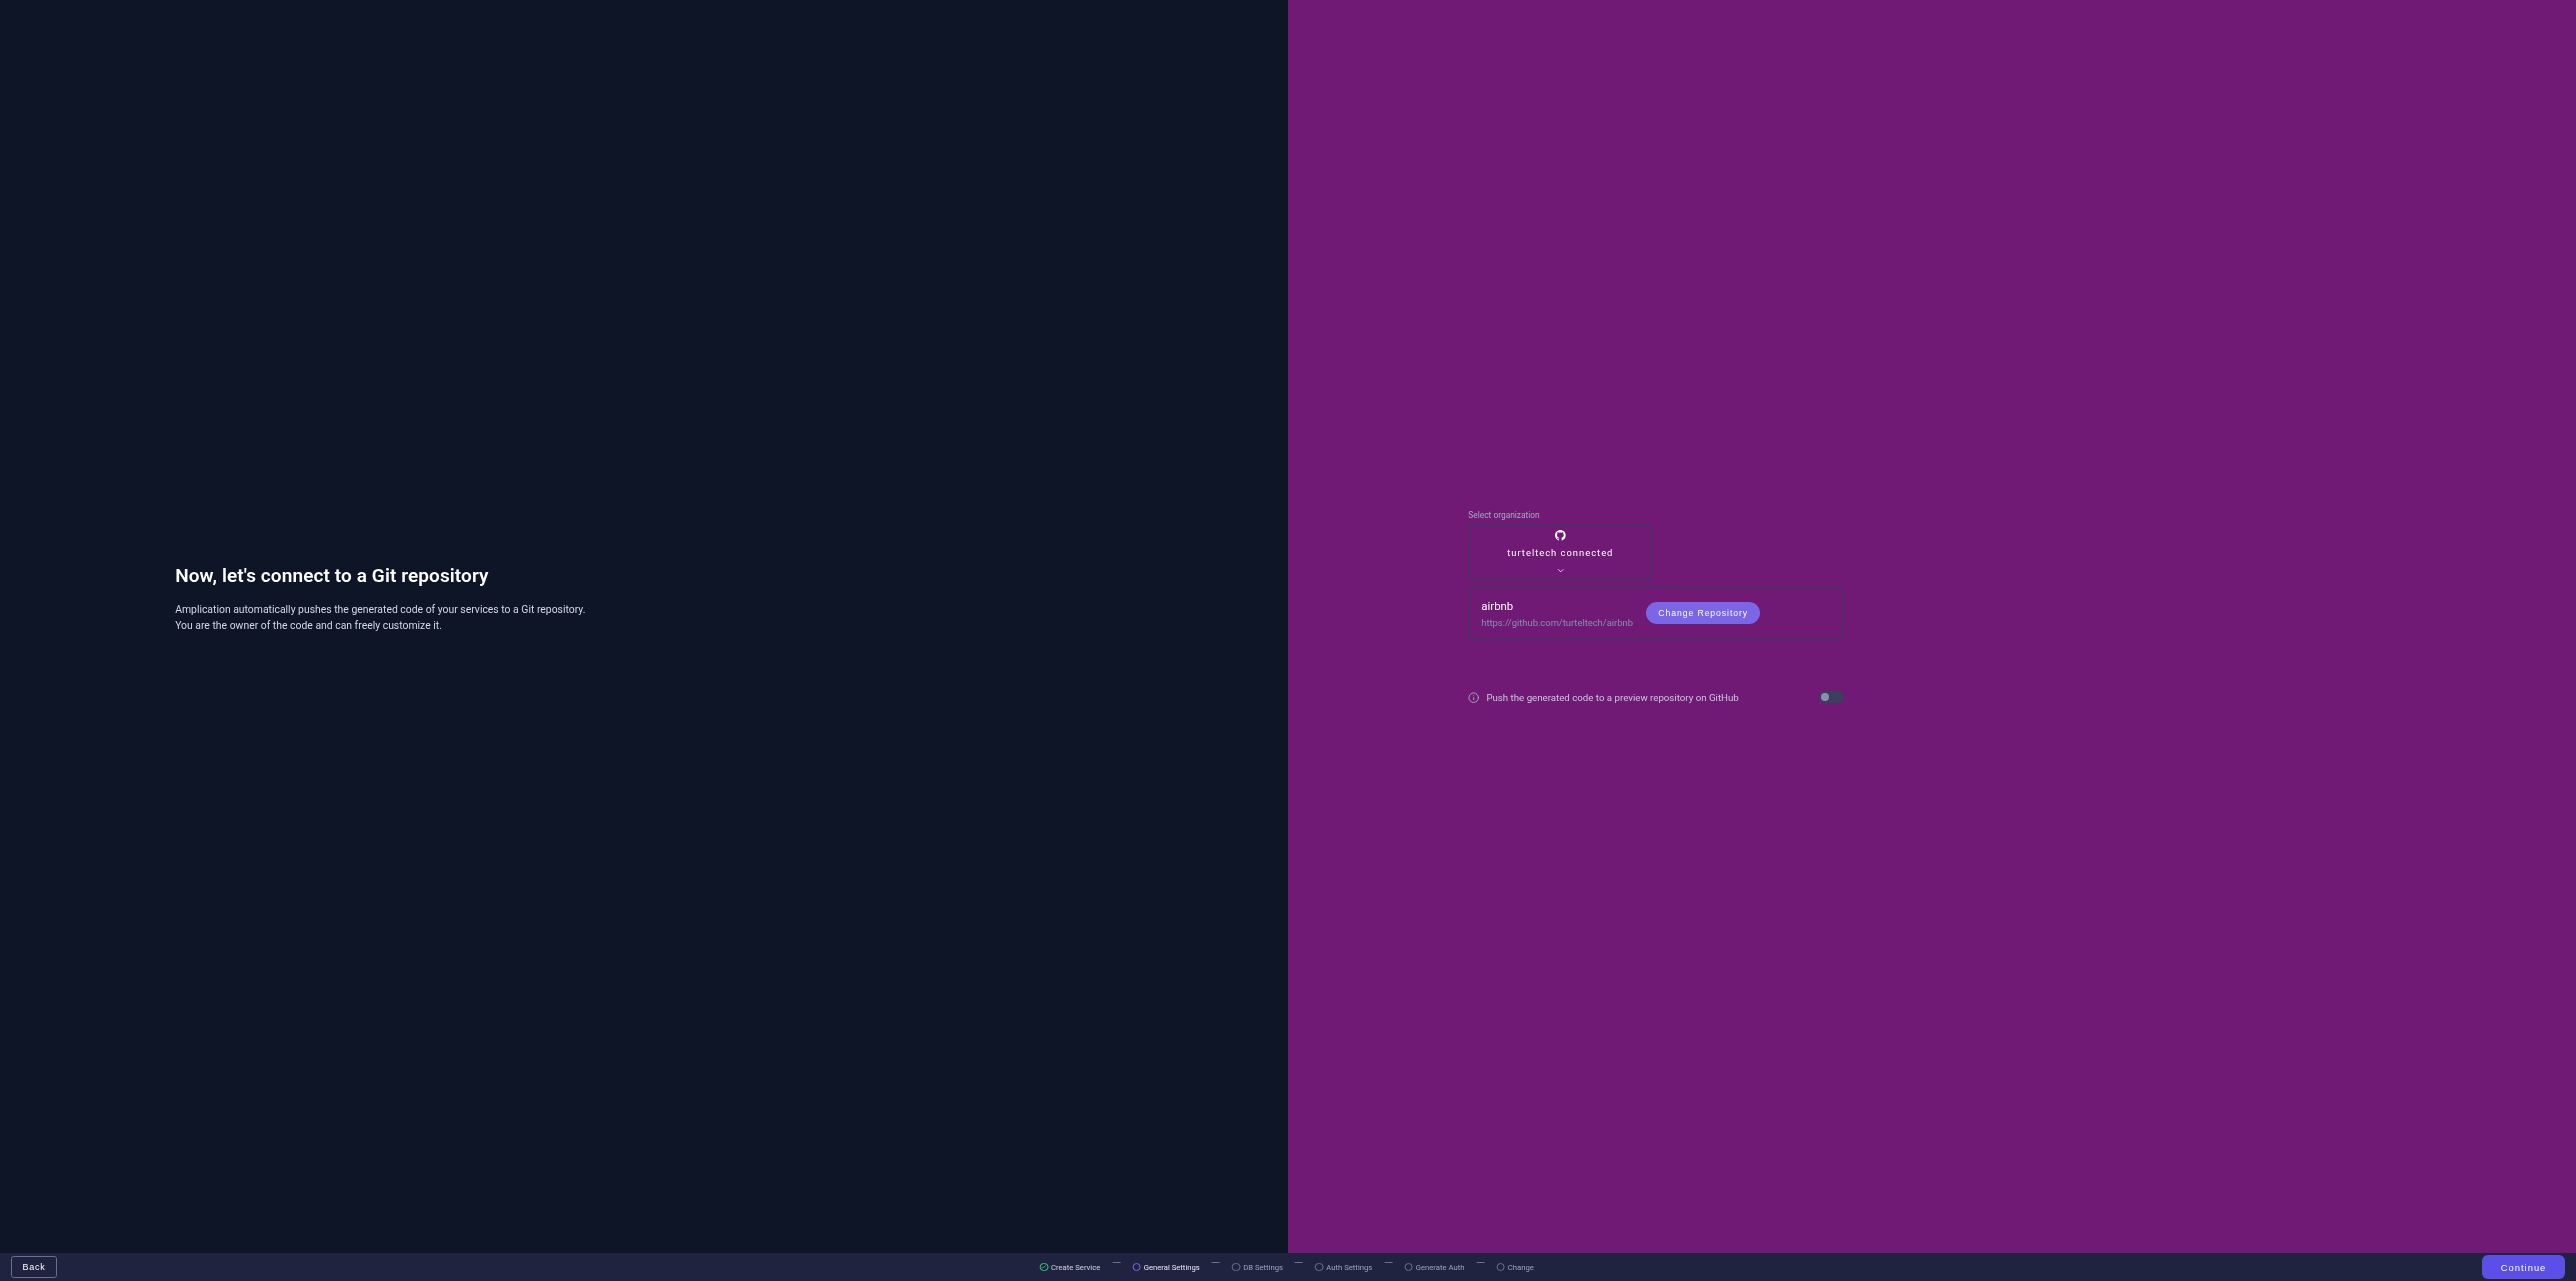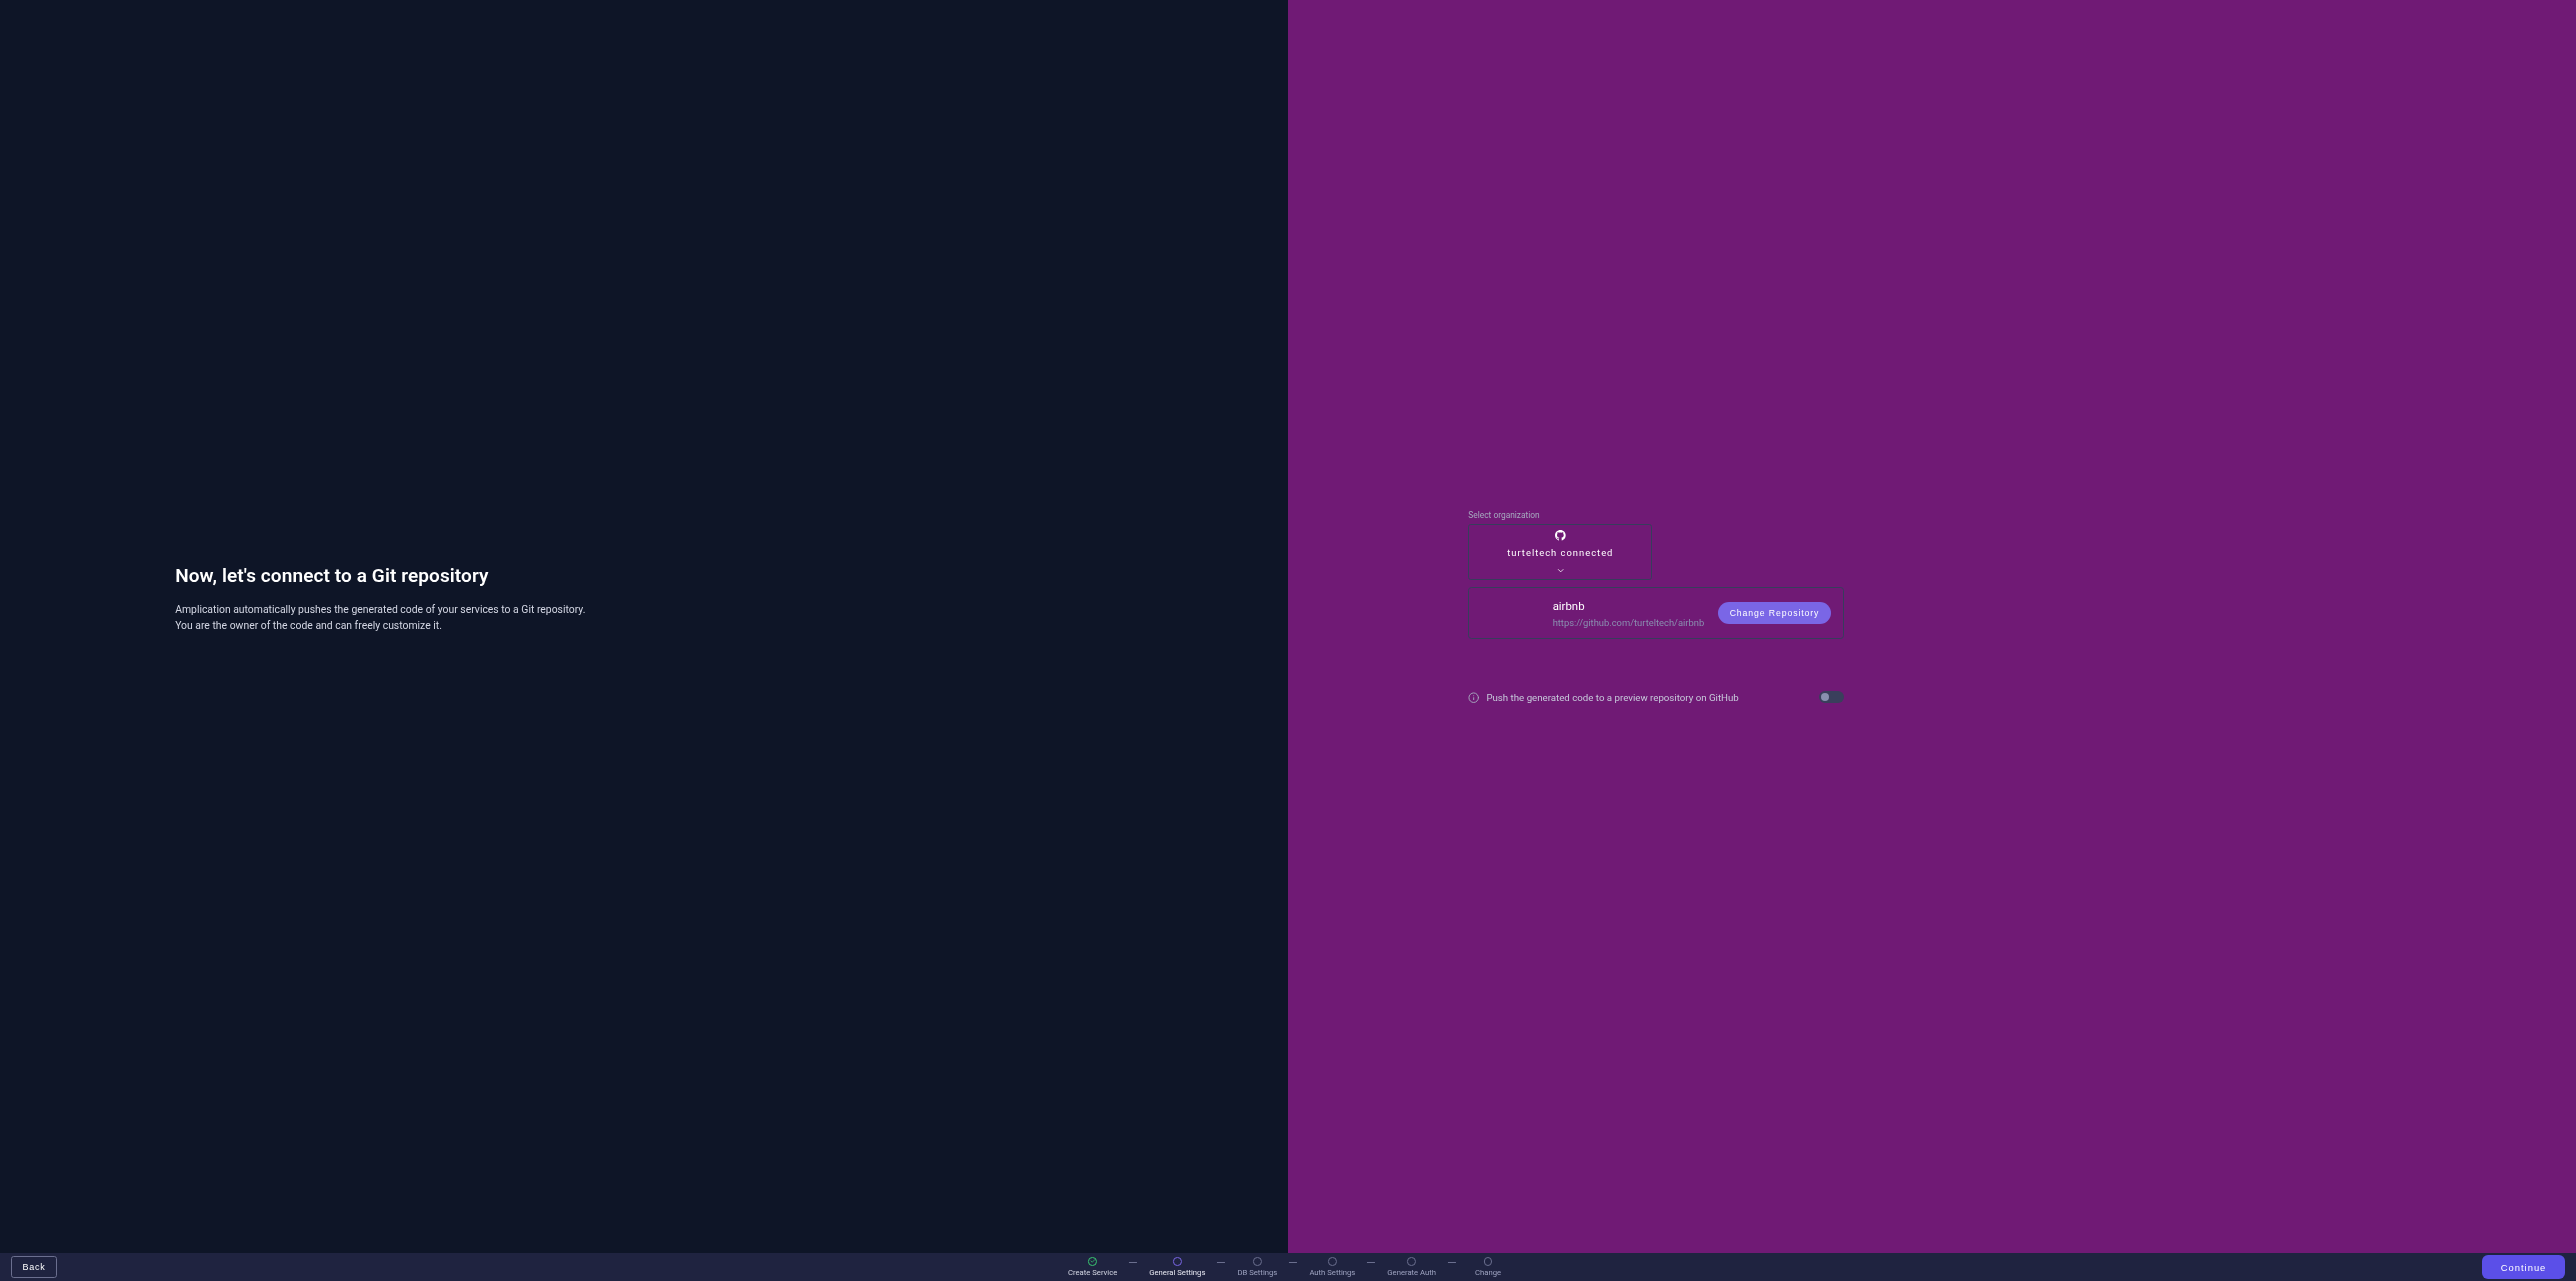--- a/index.html
+++ b/index.html
@@ -90,21 +90,21 @@
   .org-select .chev {
     width: 9.4px; height: 9.4px; flex-shrink: 0;
   }
   .repo-card {
     margin-top: 6.7px;
     border: 0.7px solid #373d5c;
     border-radius: 3.4px;
     padding: 10.7px 12px;
     display: flex;
     align-items: center;
-    justify-content: flex-end;
+    justify-content: flex-start;
     gap: 13.4px;
   }
   .repo-info .repo-name {
     font-size: 11.4px;
     color: #ffffff;
     margin-bottom: 4px;
   }
   .repo-info .repo-url {
     font-size: 9.4px;
     color: #8a8fb0;
@@ -183,22 +183,22 @@
   .stepper {
     position: absolute;
     left: 50%;
     transform: translateX(-50%);
     display: flex;
     align-items: center;
     gap: 12px;
   }
   .step {
     display: flex;
-    flex-direction: column;
-    align-items: center;
+    flex-direction: row;
+    align-items: flex-start;
     gap: 2.7px;
     min-width: 40px;
   }
   .step-circle {
     width: 8.7px; height: 8.7px;
     border-radius: 50%;
     border: 1px solid #6b6f8f;
     display: flex;
     align-items: center;
     justify-content: center;

